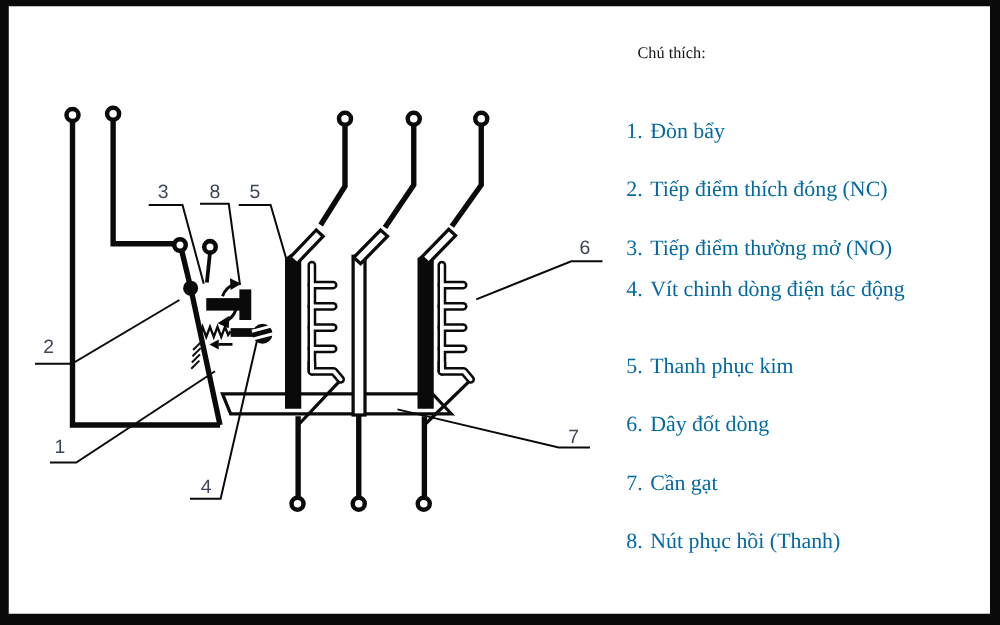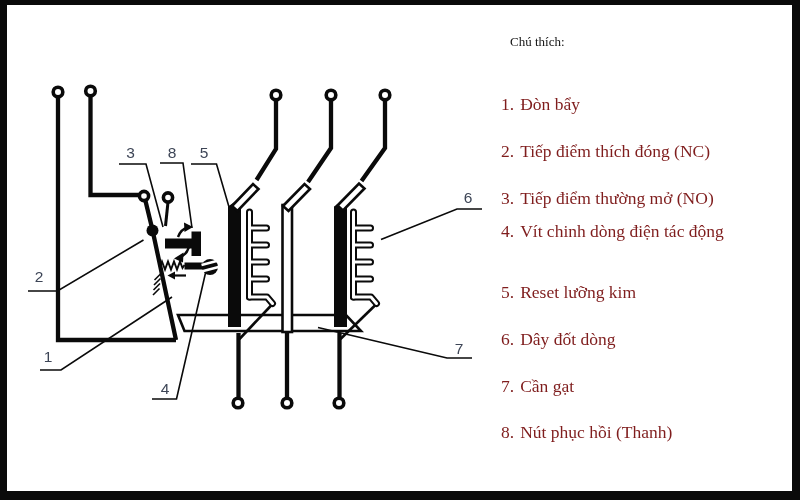--- a/index.html
+++ b/index.html
@@ -19,21 +19,21 @@
   .w4{stroke-width:4.3;}
   .w3{stroke-width:3;}
   .w26{stroke-width:2.6;}
   .thin{stroke-width:1.6;}
   .blackfill{fill:#0a0a0a;stroke:none;}
   .whitefill{fill:#ffffff;}
   .comb-black{stroke:#0a0a0a;stroke-width:7;fill:none;stroke-linecap:round;stroke-linejoin:round;}
   .comb-white{stroke:#ffffff;stroke-width:3;fill:none;stroke-linecap:round;stroke-linejoin:round;}
   .part-num{font-family:"Liberation Sans",sans-serif;font-size:15.5px;fill:#3d4556;text-anchor:middle;}
   .legend-title{position:absolute;left:489px;top:34px;font-size:13px;color:#141414;margin-left:21px;}
-  .legend-item{position:absolute;left:501px;font-size:17.5px;color:#7f1d1d;white-space:nowrap;}
+  .legend-item{position:absolute;left:501px;font-size:17.5px;color:#0369a1;white-space:nowrap;}
   .legend-item .num{display:inline-block;margin-right:6px;}
 </style>
 </head>
 <body>
 
 <div class="screen">
   <svg class="diagram" width="800" height="500" viewBox="0 0 800 500">
 
     <g>
       <path class="ink w4" d="M58,96 L58,340 L176,340"></path>
@@ -177,21 +177,21 @@
     <div class="legend-item" style="top:141px">
       <span class="num">2.</span><span>Tiếp điểm thích đóng (NC)</span>
     </div>
     <div class="legend-item" style="top:188px">
       <span class="num">3.</span><span>Tiếp điểm thường mở (NO)</span>
     </div>
     <div class="legend-item" style="top:221px">
       <span class="num">4.</span><span>Vít chinh dòng điện tác động</span>
     </div>
     <div class="legend-item" style="top:282px">
-      <span class="num">5.</span><span>Reset lưỡng kim</span>
+      <span class="num">5.</span><span>Thanh phục kim</span>
     </div>
     <div class="legend-item" style="top:329px">
       <span class="num">6.</span><span>Dây đốt dòng</span>
     </div>
     <div class="legend-item" style="top:376px">
       <span class="num">7.</span><span>Cần gạt</span>
     </div>
     <div class="legend-item" style="top:422px">
       <span class="num">8.</span><span>Nút phục hồi (Thanh)</span>
     </div>

